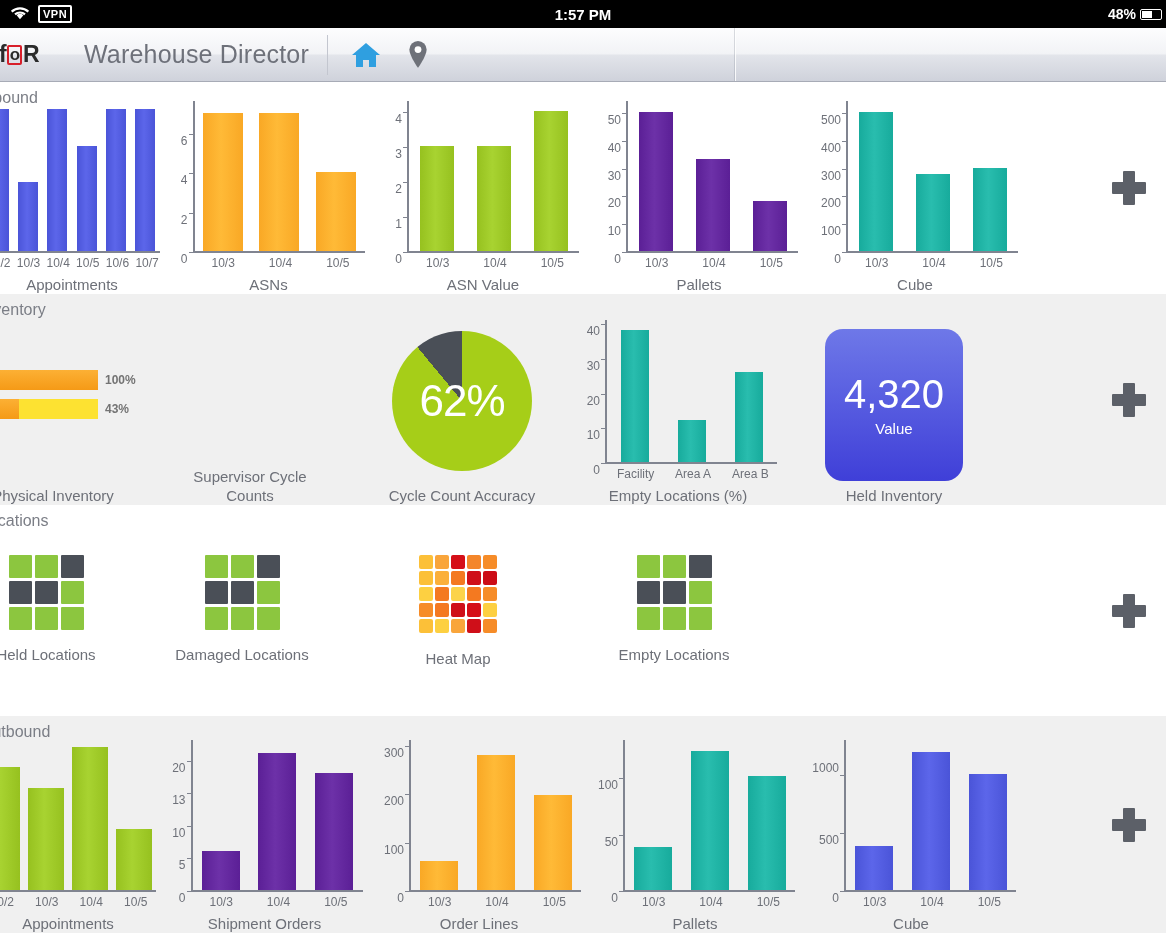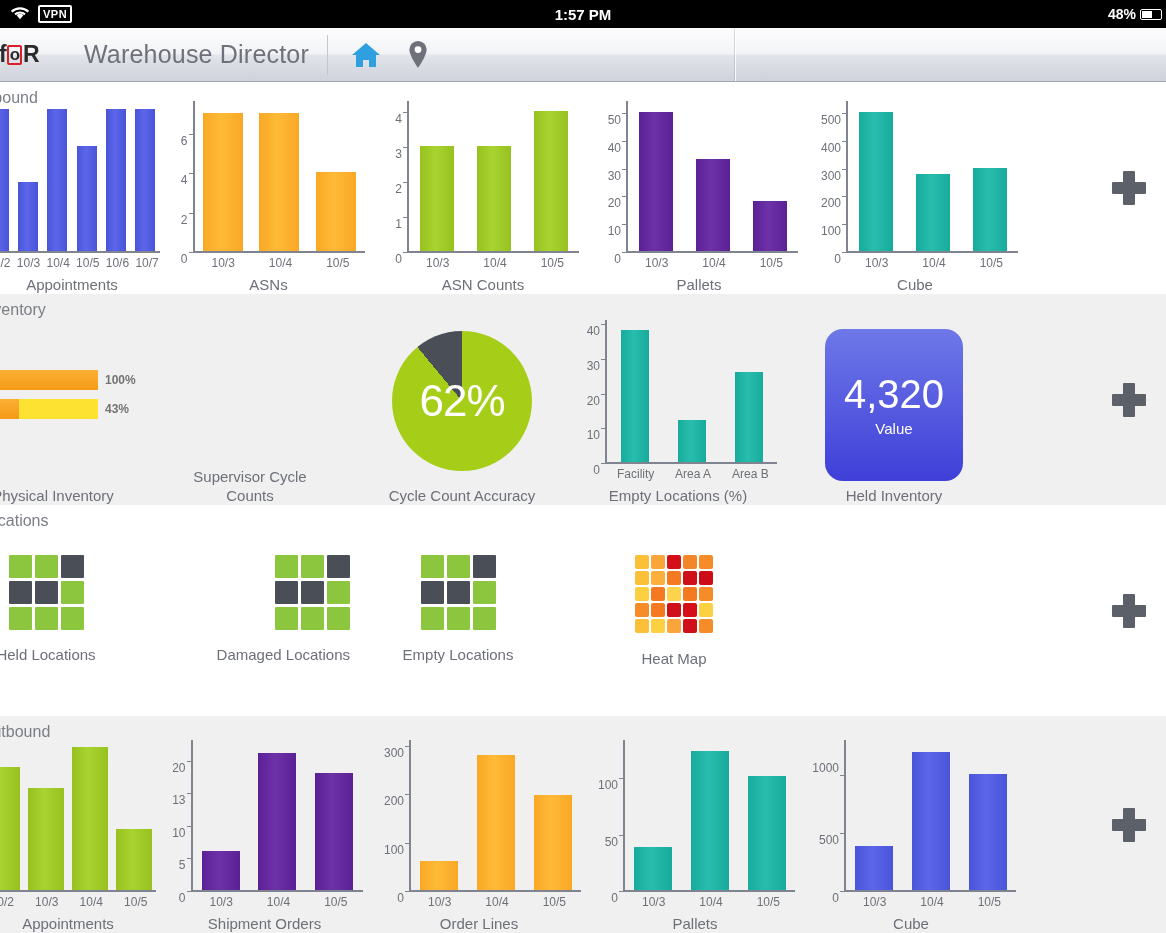--- a/index.html
+++ b/index.html
@@ -283,21 +283,21 @@
                 <div class="tick" style="top: 4.46512px;">4</div>
                 <div class="tickmark" style="top: 11.4651px; left: -4px;"></div>
               </div>
           </div>
           <div class="xlabels" id="x-al" style="width:172px;">
               <span style="width: 33.3333%;">10/3</span>
               <span style="width: 33.3333%;">10/4</span>
               <span style="width: 33.3333%;">10/5</span>
             </div>
         </div>
-        <div class="tile-label">ASN Counts</div>
+        <div class="tile-label">ASN Value</div>
       </div>
 
       <div class="tile" style="width:216px;">
         <div class="chart" style="padding-left:28px;">
           <div class="plot" style="width:172px;height:152px;">
             <div class="axis-y"></div>
             <div class="axis-x"></div>
             <div class="bars" id="b-pl">
                 <div class="bar" style="width: 34px; height: 138.889px; background: linear-gradient(to right, rgb(91, 31, 150) 0%, rgb(109, 49, 168) 45%, rgb(91, 31, 150) 100%);"></div>
                 <div class="bar" style="width: 34px; height: 91.6667px; background: linear-gradient(to right, rgb(91, 31, 150) 0%, rgb(109, 49, 168) 45%, rgb(91, 31, 150) 100%);"></div>
@@ -454,48 +454,33 @@
             <i style="background: rgb(74, 79, 87);"></i>
             <i style="background: rgb(74, 79, 87);"></i>
             <i style="background: rgb(140, 198, 63);"></i>
             <i style="background: rgb(140, 198, 63);"></i>
             <i style="background: rgb(140, 198, 63);"></i>
             <i style="background: rgb(140, 198, 63);"></i>
           </div>
         <div class="tile-label" style="margin-top:15px;">Held Locations</div>
       </div>
 
-      <div class="tile" style="width:216px;align-items:flex-end;">
+      <div class="tile" style="width:216px;">
         <div class="grid3" id="g-dmg">
             <i style="background: rgb(140, 198, 63);"></i>
             <i style="background: rgb(140, 198, 63);"></i>
             <i style="background: rgb(74, 79, 87);"></i>
             <i style="background: rgb(74, 79, 87);"></i>
             <i style="background: rgb(74, 79, 87);"></i>
             <i style="background: rgb(140, 198, 63);"></i>
             <i style="background: rgb(140, 198, 63);"></i>
             <i style="background: rgb(140, 198, 63);"></i>
             <i style="background: rgb(140, 198, 63);"></i>
           </div>
         <div class="tile-label" style="margin-top:15px;">Damaged Locations</div>
-      </div>
-
-      <div class="tile" style="width:216px;">
-        <div class="grid3" id="g-emp">
-            <i style="background: rgb(140, 198, 63);"></i>
-            <i style="background: rgb(140, 198, 63);"></i>
-            <i style="background: rgb(74, 79, 87);"></i>
-            <i style="background: rgb(74, 79, 87);"></i>
-            <i style="background: rgb(74, 79, 87);"></i>
-            <i style="background: rgb(140, 198, 63);"></i>
-            <i style="background: rgb(140, 198, 63);"></i>
-            <i style="background: rgb(140, 198, 63);"></i>
-            <i style="background: rgb(140, 198, 63);"></i>
-          </div>
-        <div class="tile-label" style="margin-top:15px;">Empty Locations</div>
       </div>
 
       <div class="tile" style="width:216px;">
         <div class="grid5" id="g-heat">
             <i style="background: rgb(252, 192, 56);"></i>
             <i style="background: rgb(249, 165, 59);"></i>
             <i style="background: rgb(213, 15, 24);"></i>
             <i style="background: rgb(244, 134, 42);"></i>
             <i style="background: rgb(246, 140, 40);"></i>
             <i style="background: rgb(252, 192, 56);"></i>
@@ -515,20 +500,35 @@
             <i style="background: rgb(253, 208, 65);"></i>
             <i style="background: rgb(252, 192, 56);"></i>
             <i style="background: rgb(253, 208, 65);"></i>
             <i style="background: rgb(249, 165, 59);"></i>
             <i style="background: rgb(207, 15, 25);"></i>
             <i style="background: rgb(246, 140, 40);"></i>
           </div>
         <div class="tile-label" style="margin-top:16px;">Heat Map</div>
       </div>
 
+      <div class="tile" style="width:216px;">
+        <div class="grid3" id="g-emp">
+            <i style="background: rgb(140, 198, 63);"></i>
+            <i style="background: rgb(140, 198, 63);"></i>
+            <i style="background: rgb(74, 79, 87);"></i>
+            <i style="background: rgb(74, 79, 87);"></i>
+            <i style="background: rgb(74, 79, 87);"></i>
+            <i style="background: rgb(140, 198, 63);"></i>
+            <i style="background: rgb(140, 198, 63);"></i>
+            <i style="background: rgb(140, 198, 63);"></i>
+            <i style="background: rgb(140, 198, 63);"></i>
+          </div>
+        <div class="tile-label" style="margin-top:15px;">Empty Locations</div>
+      </div>
+
       <div class="plus"></div>
     </div>
   </div>
 
   <div class="section alt" style="height:217px;">
     <div class="sec-title">Outbound</div>
     <div class="row" style="padding-top:22px;">
 
       <div class="tile" style="width:180px;margin-left:-22px;">
         <div class="chart">

